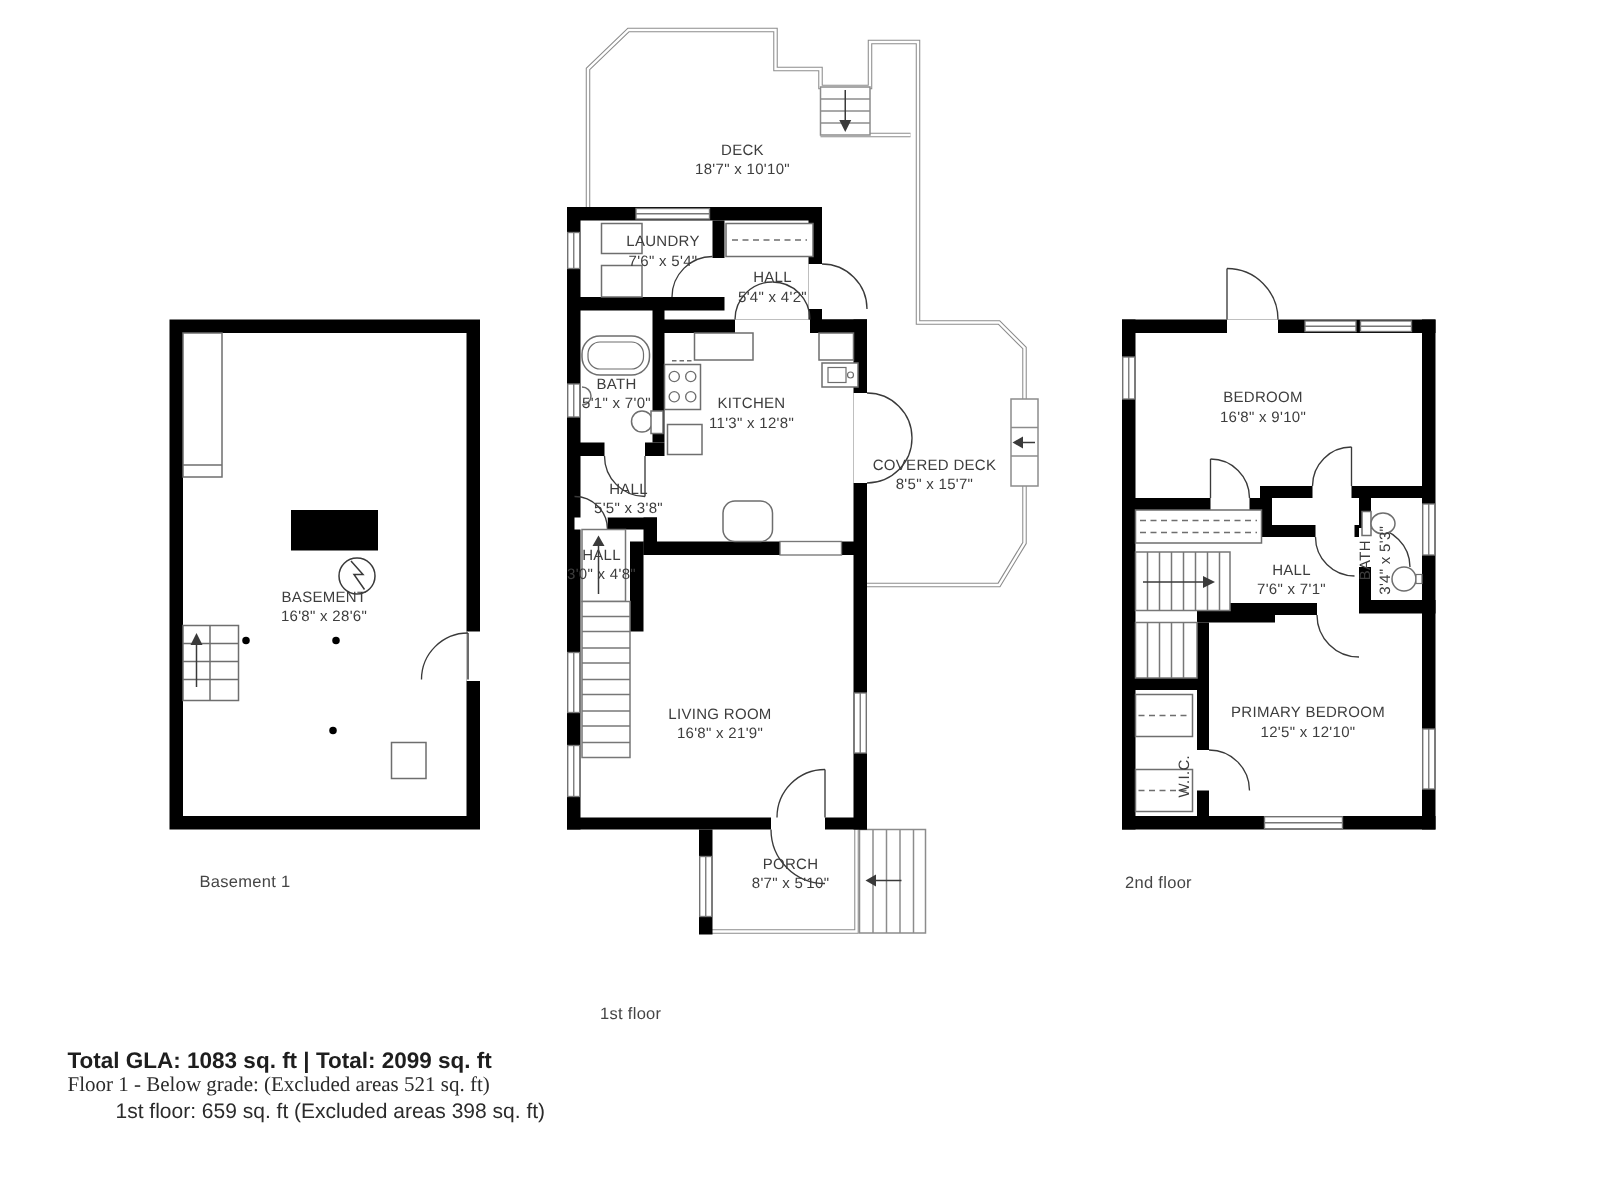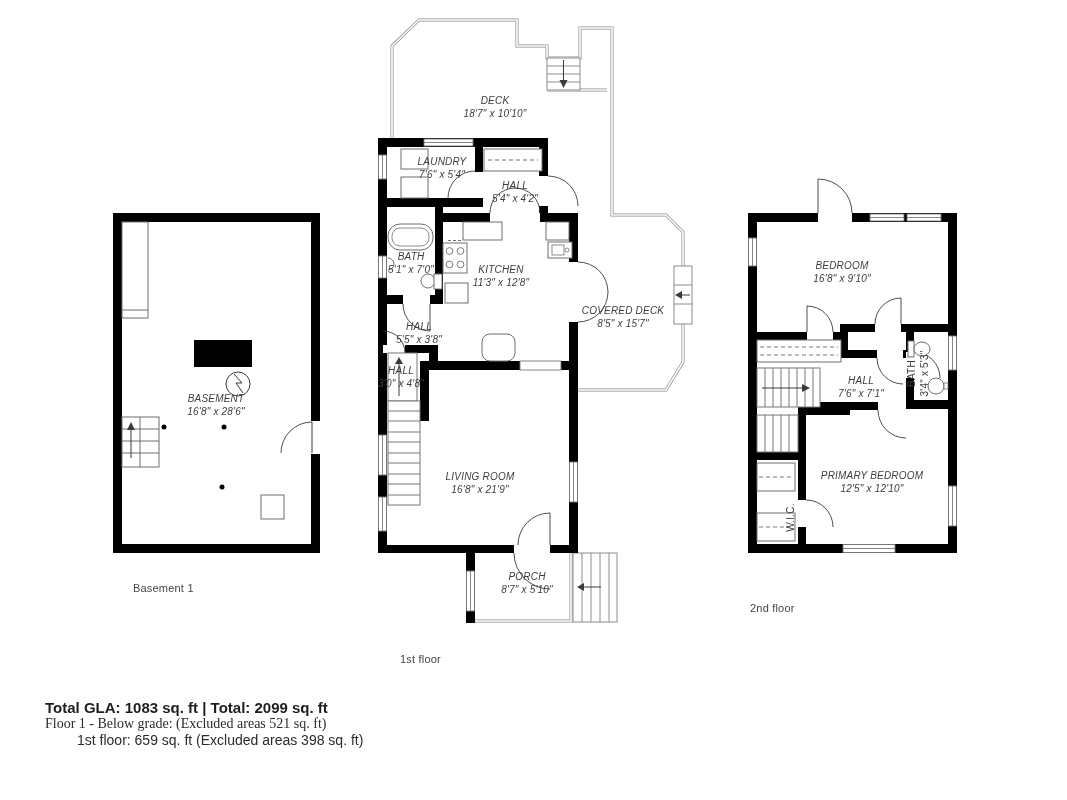--- a/index.html
+++ b/index.html
@@ -1,20 +1,20 @@
 <!DOCTYPE html>
 <html><head>
 <meta charset="utf-8">
 <style>
   html,body{margin:0;padding:0;background:#fff;}
   #canvas{position:relative;width:1067px;height:800px;background:#ffffff;overflow:hidden;
           font-family:"Liberation Sans",sans-serif;}
   svg{position:absolute;left:0;top:0;}
   .rlabel{position:absolute;transform:translateX(-50%);text-align:center;color:#3d3d3d;
-          font-size:10px;line-height:13px;letter-spacing:.2px;white-space:nowrap;font-style:italic;}
+          font-size:10px;line-height:13px;letter-spacing:.2px;white-space:nowrap;}
   .rlabel span{display:block;}
   .vlabel{position:absolute;transform:rotate(-90deg);transform-origin:center;text-align:center;
           color:#3d3d3d;font-size:10px;line-height:13px;letter-spacing:.2px;white-space:nowrap;}
   .vlabel span{display:block;}
   .flabel{position:absolute;color:#454545;font-size:11px;letter-spacing:.2px;white-space:nowrap;}
   .sline{position:absolute;left:0;width:1067px;color:#1e1e1e;margin-left:45px;}
   .s-bold{font-size:15px;font-weight:bold;}
   .s-norm{font-size:14px;color:#2b2b2b;}
   .s-disc{font-size:7.5px;color:#4a4a4a;letter-spacing:.15px;}
 </style>
@@ -342,20 +342,20 @@
   </div>
   <div class="rlabel" style="left:872px;top:469px;">
     <span>PRIMARY BEDROOM</span>
     <span>12'5" x 12'10"</span>
   </div>
   <div class="vlabel" style="left:766px;top:511px;width:48px;height:13px;">
     <span>W.I.C.</span>
   </div>
 
   <div class="flabel" style="left:133px;top:582px;">Basement 1</div>
-  <div class="flabel" style="left:400px;top:653px;">1st floor</div>
-  <div class="flabel" style="left:750px;top:602px;">2nd floor</div>
+  <div class="flabel" style="left:400px;top:670px;">1st floor</div>
+  <div class="flabel" style="left:750px;top:583px;">2nd floor</div>
 
   <div class="sline s-bold" style="top:699px;">Total GLA: 1083 sq. ft | Total: 2099 sq. ft</div>
   <div class="sline s-norm" style="top:716px;font-family:Liberation Serif, serif;">Floor 1 - Below grade: (Excluded areas 521 sq. ft)</div>
   <div class="sline s-norm" style="top:732px;padding-left:32px;">1st floor: 659 sq. ft (Excluded areas 398 sq. ft)</div>
 
 </div>
 
 </body></html>

